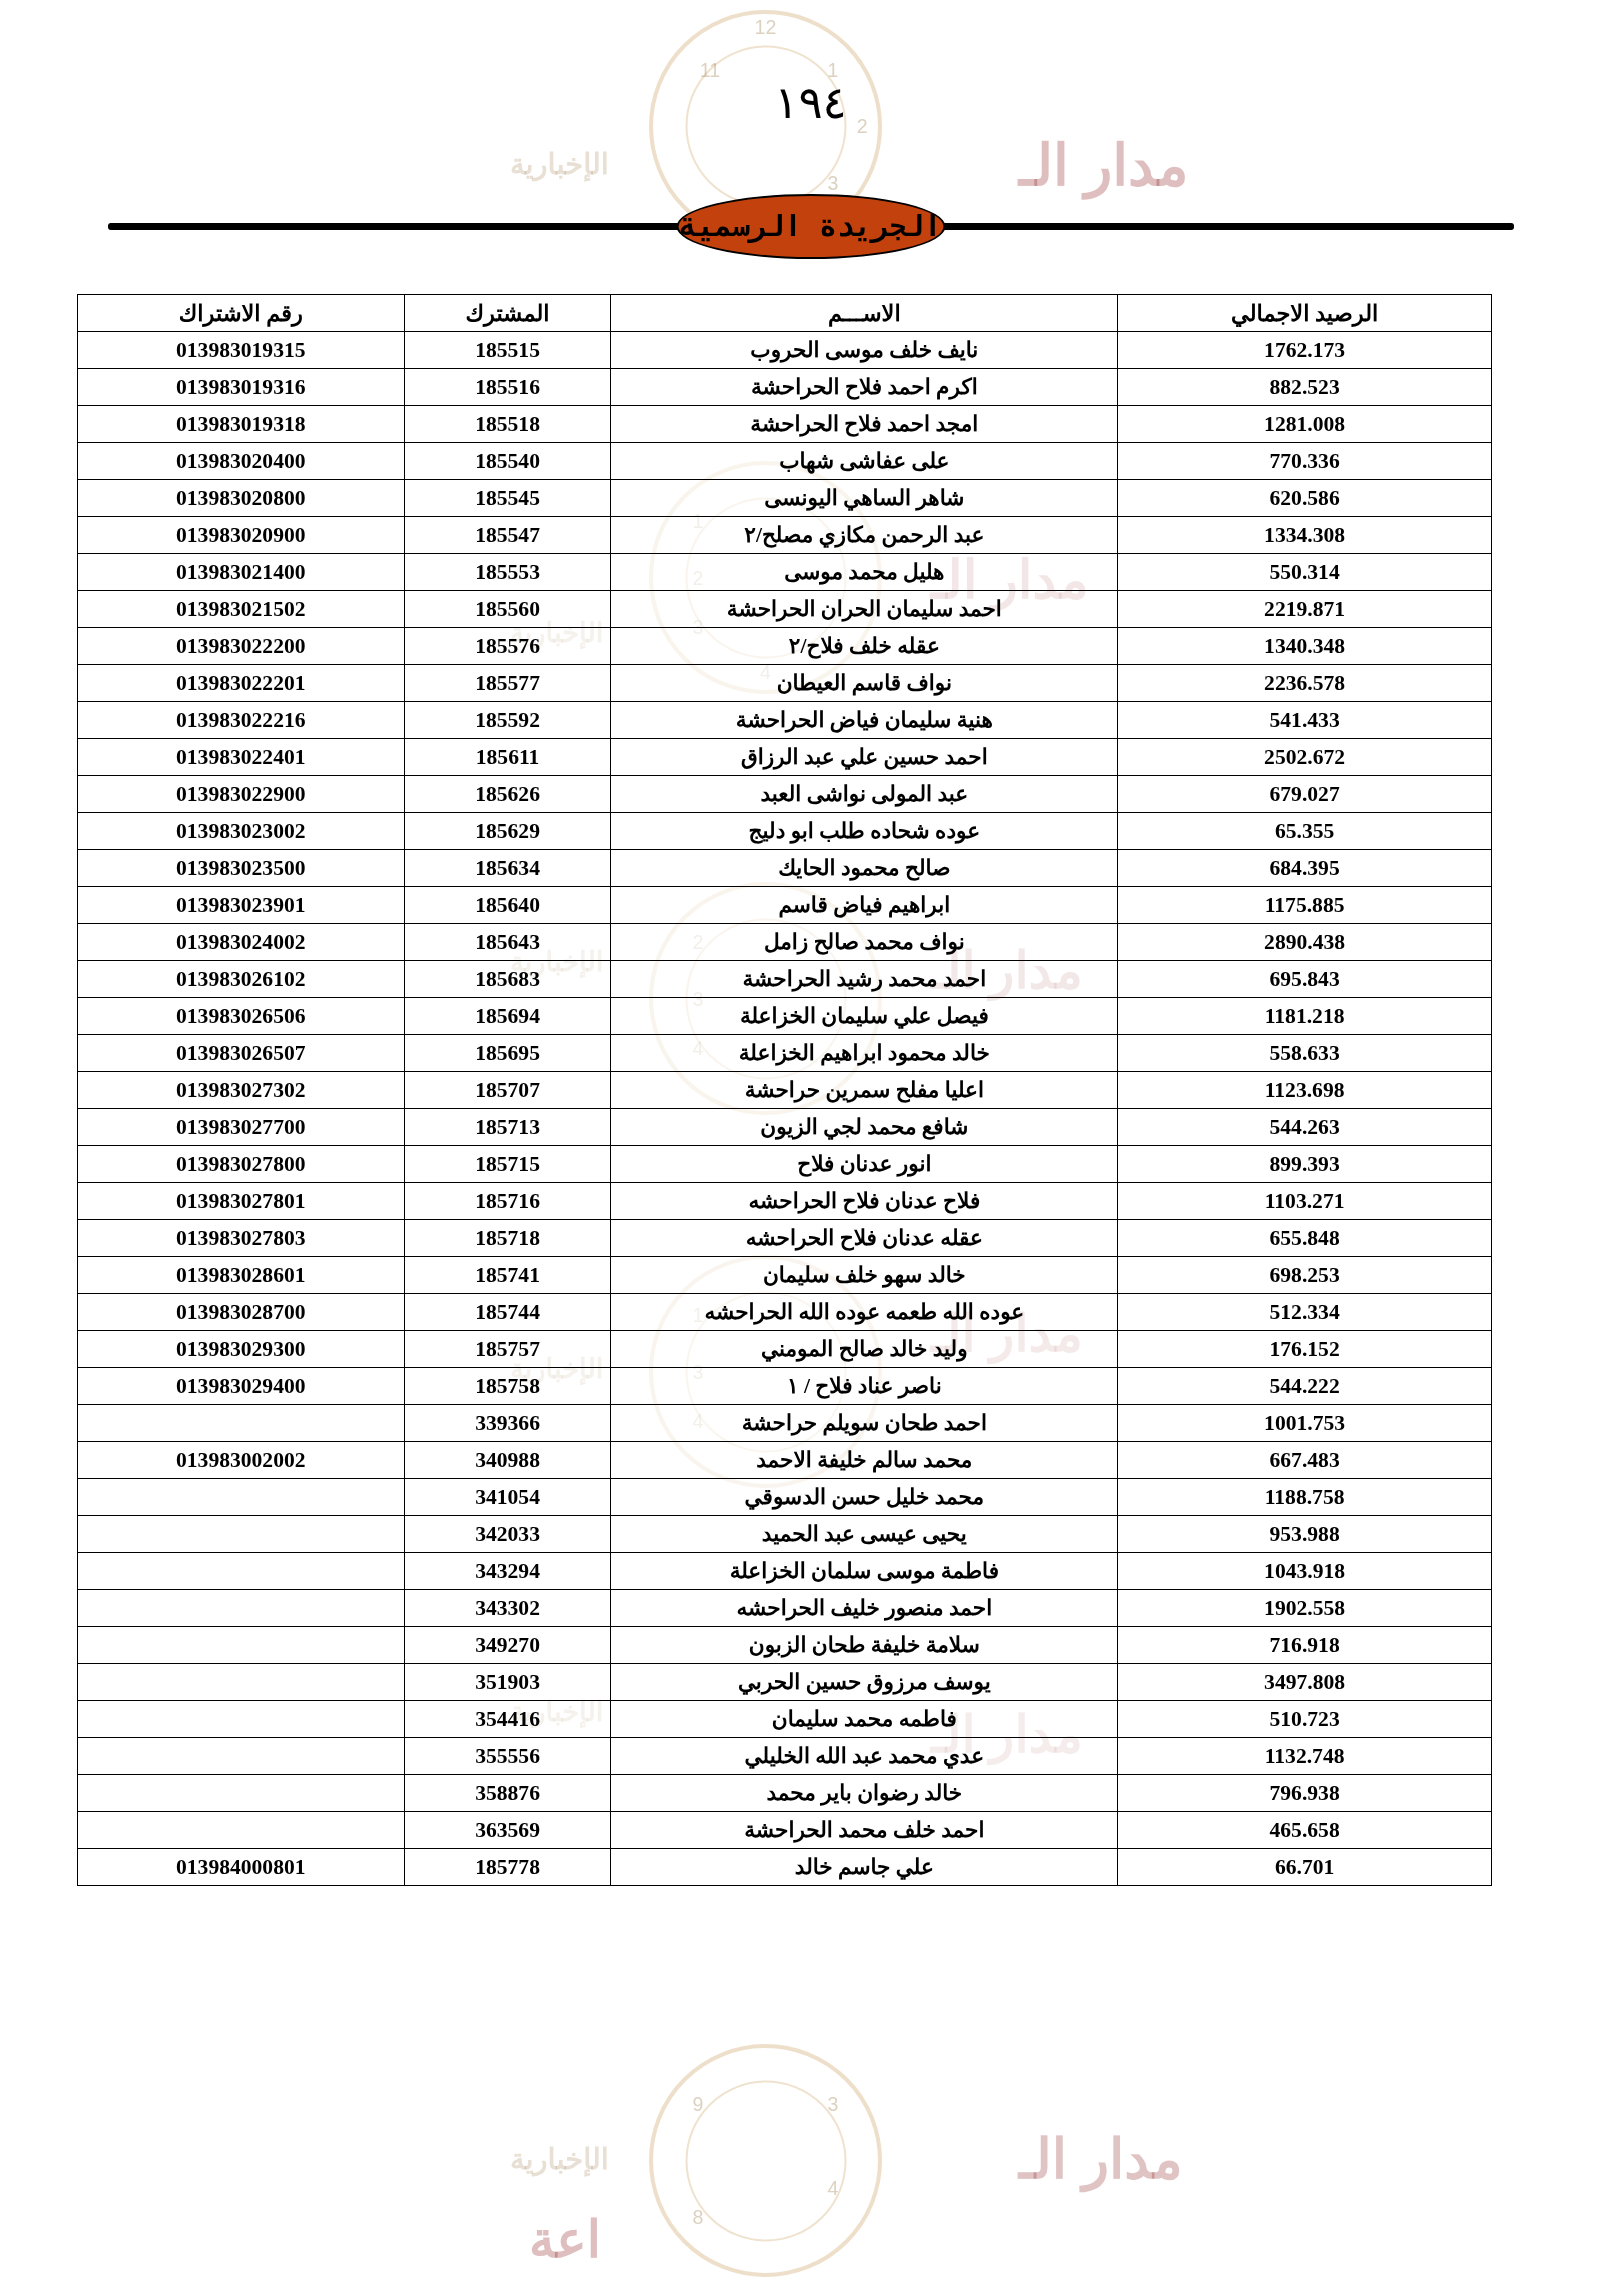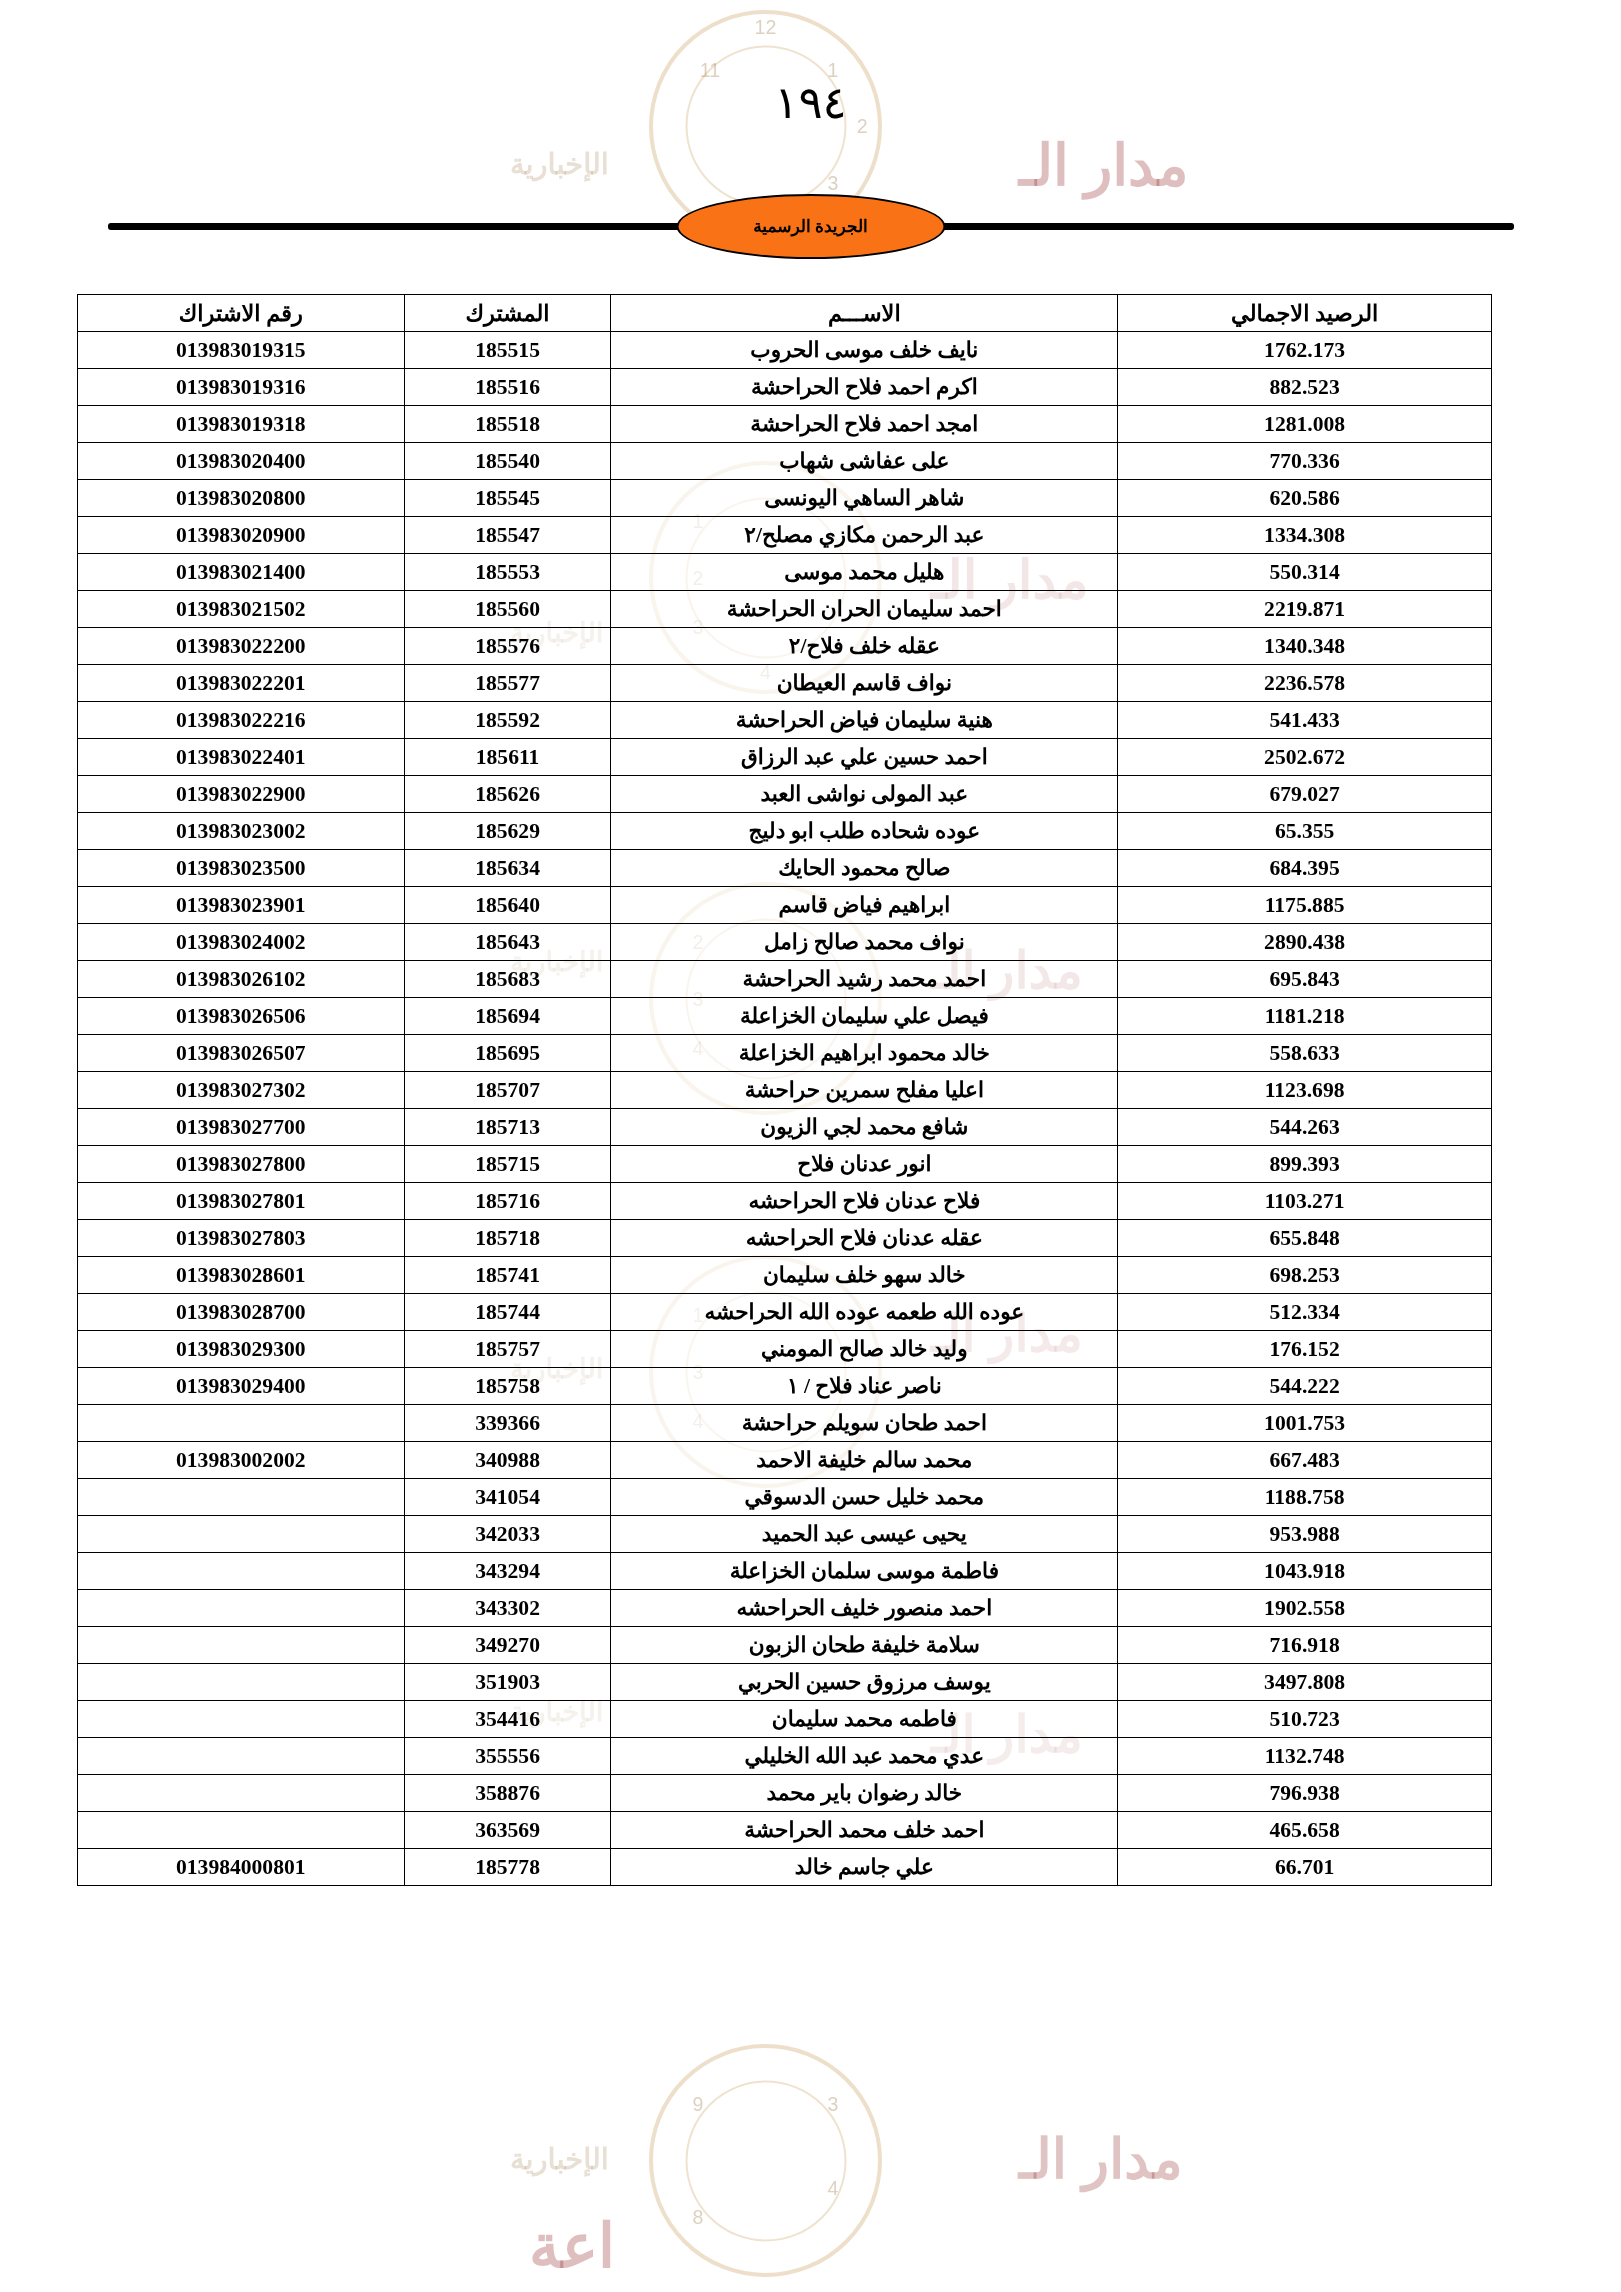--- a/index.html
+++ b/index.html
@@ -81,26 +81,27 @@
   }
   .header-oval {
     position: absolute;
     top: 194px;
     left: 50%;
     transform: translateX(-50%);
     width: 265px;
     height: 61px;
     border: 2.9px solid #000;
     border-radius: 50%;
-    background: #f97316;
+    background: #c2410c;
     display: flex;
     align-items: center;
     justify-content: center;
-    font-size: 17px;
+    font-size: 29px;
     font-weight: bold;
+    font-family: Liberation Mono, monospace;
   }
 
   
   .table-wrap {
     position: absolute;
     top: 294px;
     left: 130px;
     width: 1362px;
   }
   table.main {
@@ -179,21 +180,21 @@
 
   <div class="clockface" style="left:649px; top:2044px;">
     <div class="ring" style="width:157px;height:157px;"></div>
     <div class="num" style="left:20%; top:25%;">9</div>
     <div class="num" style="left:80%; top:25%;">3</div>
     <div class="num" style="left:20%; top:75%;">8</div>
     <div class="num" style="left:80%; top:62%;">4</div>
   </div>
   <div class="wm-text" style="position:absolute; left:1019px; top:2127px; font-size:55px; color:rgba(145,40,40,0.28);">مدار الـ</div>
   <div class="wm-text" style="position:absolute; left:510px; top:2142px; font-size:29px;">الإخبارية</div>
-  <div class="wm-text" style="position:absolute; left:529px; top:2210px; font-size:61px; color:rgba(145,40,40,0.30);">اعة</div>
+  <div class="wm-text" style="position:absolute; left:529px; top:2210px; font-size:51px; color:rgba(145,40,40,0.30);">اعة</div>
 </div>
 
 <div class="page">
 
   <div class="page-number">١٩٤</div>
 
   <div class="header-rule"></div>
   <div class="header-oval">الجريدة الرسمية</div>
 
   <div class="table-wrap">

